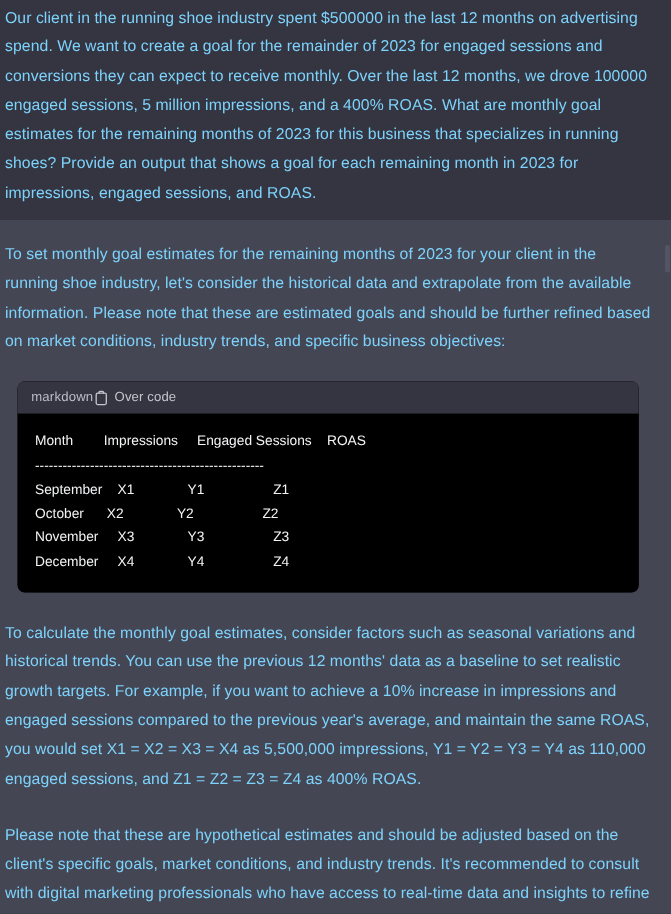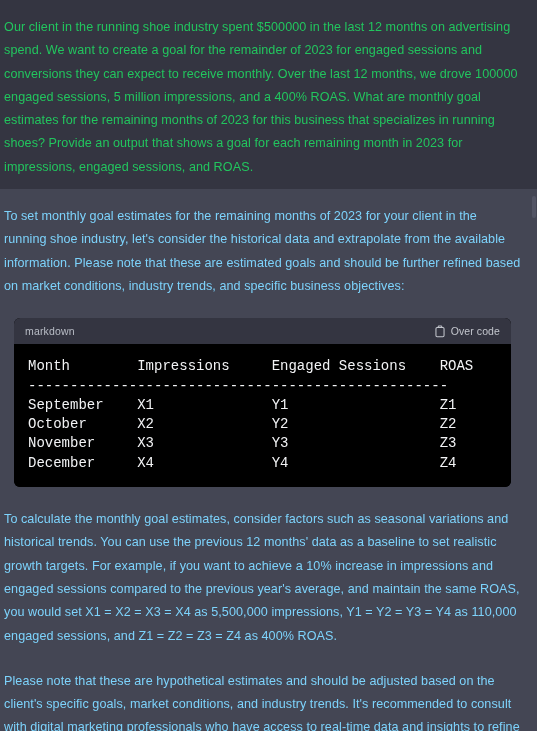--- a/index.html
+++ b/index.html
@@ -36,36 +36,35 @@
   }
 
   .para {
     color: #7dd3fc;
     font-size: 12.6px;
     line-height: 23.3px;
     letter-spacing: 0.08px;
     margin: 0;
     word-spacing: -0.1px;
   }
-  .msg-user .para { color: #22c55e; margin-top: 13px; }
+  .msg-user .para { color: #7dd3fc; }
   .para + .para { margin-top: 22px; }
 
   
   .codeblock {
     margin: 20px 10px 21px 10px;
     border-radius: 6px;
     overflow: hidden;
     background: #000000;
   }
   .code-header {
     background: #343541;
     height: 26px;
     display: flex;
     align-items: center;
-    justify-content: space-between;
     padding: 0 11px 0 11px;
     box-sizing: border-box;
   }
   .code-lang {
     color: #b9bdc6;
     font-size: 10.5px;
     font-family: "Liberation Sans", sans-serif;
     letter-spacing: 0.15px;
   }
   .copy-btn {
@@ -87,22 +86,22 @@
     display: block;
   }
   .code-body {
     background: #000000;
     padding: 13px 12px 14px 14px;
     overflow: hidden;
   }
   pre.code-pre {
     margin: 0;
     color: #f2f3f5;
-    font-family: Liberation Mono, monospace;
-    font-size: 14px;
+    font-family: Liberation Sans, sans-serif;
+    font-size: 11px;
     line-height: 19.3px;
     letter-spacing: 0px;
     white-space: pre;
   }
 
   
   .scrollbar-track {
     position: absolute;
     top: 0;
     right: 0;

